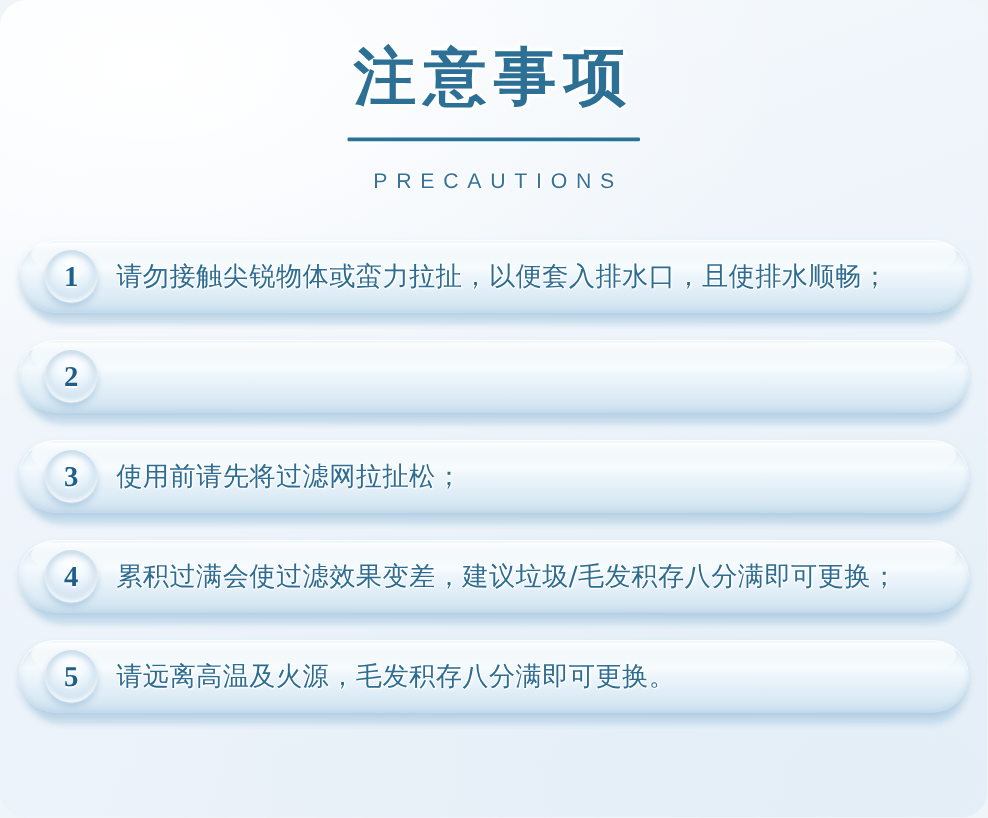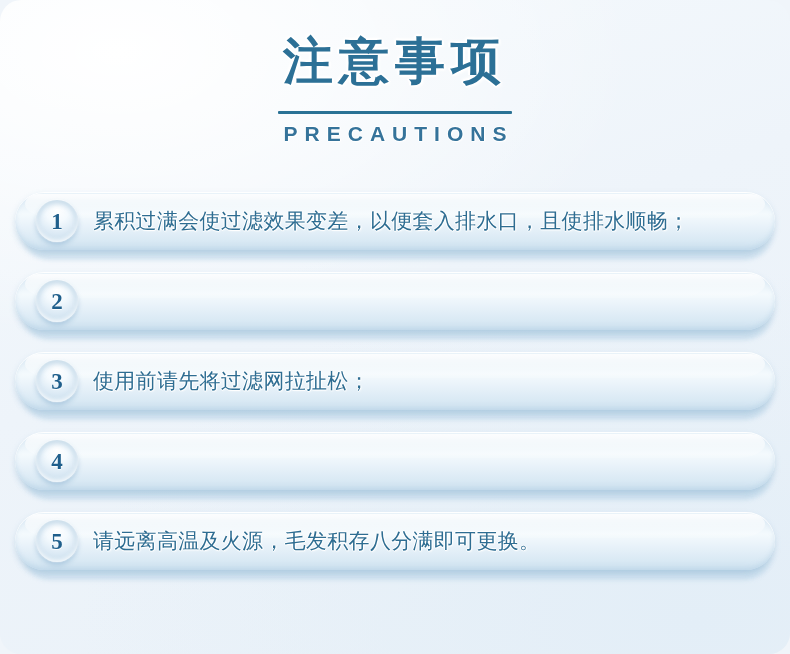--- a/index.html
+++ b/index.html
@@ -57,24 +57,24 @@
     margin-top: 12px;
   }
   .divider {
     display: inline-block;
     width: 234px;
     height: 3px;
     background: #2a7295;
     border-radius: 1px;
   }
   .subtitle {
-    margin-top: 4px;
+    margin-top: 17px;
     font-family: "Liberation Sans", "DejaVu Sans", sans-serif;
-    font-size: 21px;
-    font-weight: bold;
+    font-size: 17px;
+    font-weight: normal;
     letter-spacing: 7px;
     text-indent: 7px;
     color: #35739a;
     text-shadow:
        0  1px 0 #ffffff,
        0 -1px 0 #ffffff,
        1px  0 0 #ffffff,
       -1px  0 0 #ffffff,
        1px  1px 2px rgba(255,255,255,0.9);
   }
@@ -203,21 +203,21 @@
   </div>
 
   <div class="rows">
 
     <div class="row">
       <div class="pill-shadow"></div>
       <div class="pill"></div>
       <div class="badge">
         <span class="badge-num">1</span>
       </div>
-      <div class="row-text">累积过满会使过滤效果变差，以便套入排水口，且使排水顺畅；</div>
+      <div class="row-text">请勿接触尖锐物体或蛮力拉扯，以便套入排水口，且使排水顺畅；</div>
     </div>
 
     <div class="row">
       <div class="pill-shadow"></div>
       <div class="pill"></div>
       <div class="badge">
         <span class="badge-num">2</span>
       </div>
     </div>
 
@@ -229,20 +229,21 @@
       </div>
       <div class="row-text">使用前请先将过滤网拉扯松；</div>
     </div>
 
     <div class="row">
       <div class="pill-shadow"></div>
       <div class="pill"></div>
       <div class="badge">
         <span class="badge-num">4</span>
       </div>
+      <div class="row-text">累积过满会使过滤效果变差，建议垃圾/毛发积存八分满即可更换；</div>
     </div>
 
     <div class="row">
       <div class="pill-shadow"></div>
       <div class="pill"></div>
       <div class="badge">
         <span class="badge-num">5</span>
       </div>
       <div class="row-text">请远离高温及火源，毛发积存八分满即可更换。</div>
     </div>

